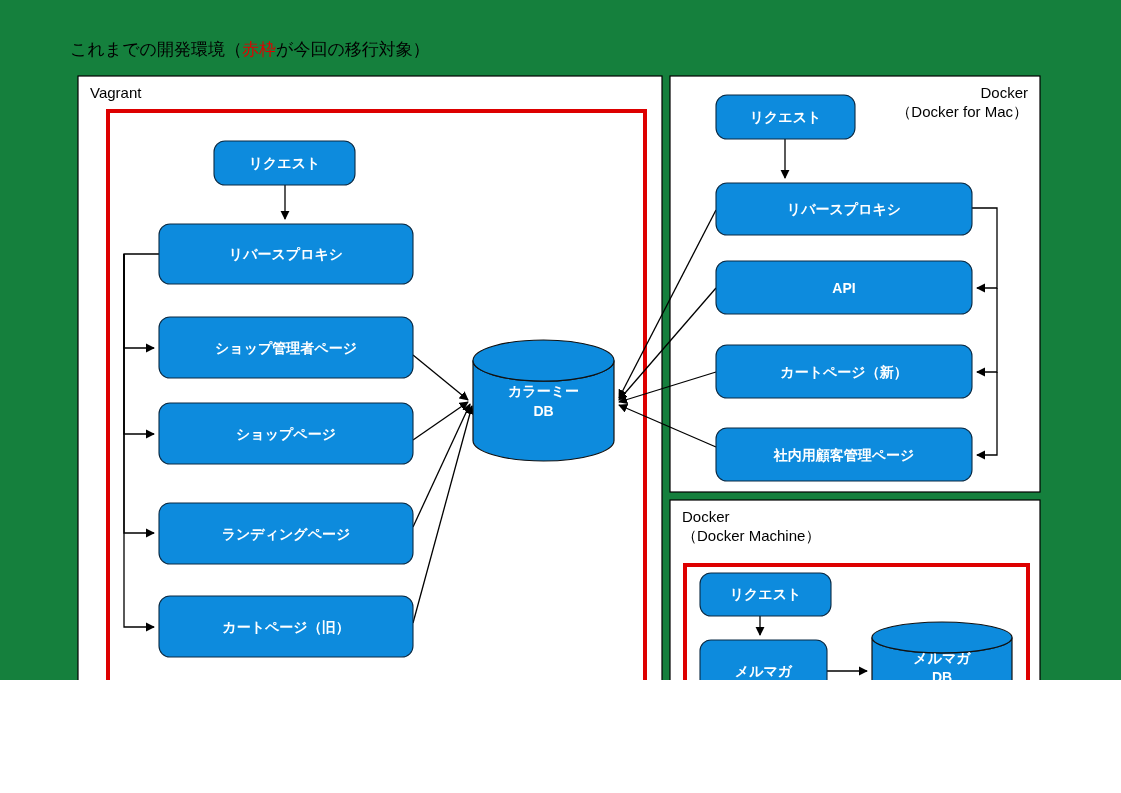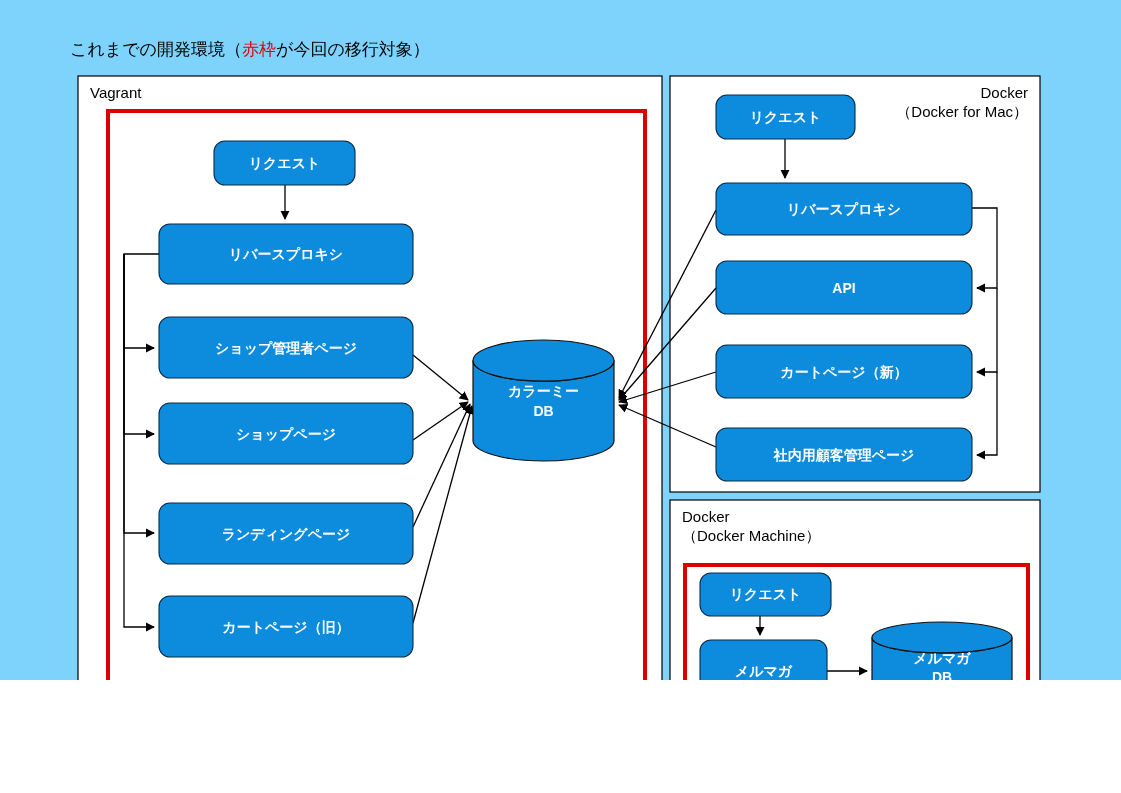--- a/index.html
+++ b/index.html
@@ -7,21 +7,21 @@
     padding: 0;
     background: #ffffff;
   }
   body {
     font-family: "Liberation Sans", "DejaVu Sans", sans-serif;
   }
   #stage {
     position: relative;
     width: 1121px;
     height: 680px;
-    background: #7dd3fc;
+    background: #15803d;
     overflow: hidden;
   }
   #diagram {
     position: absolute;
     left: 0;
     top: 0;
     width: 1121px;
     height: 793px;
   }
   .title-text {

